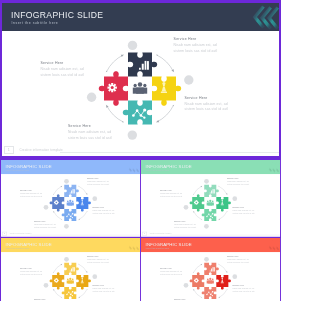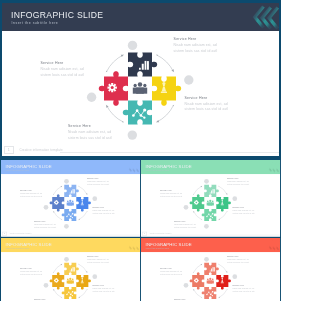--- a/index.html
+++ b/index.html
@@ -1,18 +1,18 @@
 <!DOCTYPE html>
 <html><head>
 <meta charset="utf-8">
 <title>Infographic Slide</title>
 <style>
   html,body{margin:0;padding:0;}
   body{width:281px;height:318px;background:#fff;font-family:"Liberation Sans",sans-serif;overflow:hidden;}
-  .page{position:relative;width:281px;height:301px;background:#0c4a6e;overflow:hidden;}
+  .page{position:relative;width:281px;height:301px;background:#6d28d9;overflow:hidden;}
 
   
   .slide{position:absolute;width:277px;height:153px;background:#fff;overflow:hidden;
          transform-origin:0 0;}
   .hdr{position:absolute;left:0;top:0;width:277px;height:28px;overflow:hidden;}
   .hdr-title{position:absolute;left:9px;top:7px;font-size:8.6px;letter-spacing:.32px;color:#eceff3;font-weight:400;line-height:10px;white-space:nowrap;}
   .hdr-sub{position:absolute;left:9.5px;top:18px;font-size:3.4px;letter-spacing:.55px;color:#b7c0cc;line-height:5px;white-space:nowrap;}
   .hdr-chev{position:absolute;right:0;top:0;width:46px;height:28px;}
 
   .diagram{position:absolute;left:0;top:28px;width:277px;height:125px;}

